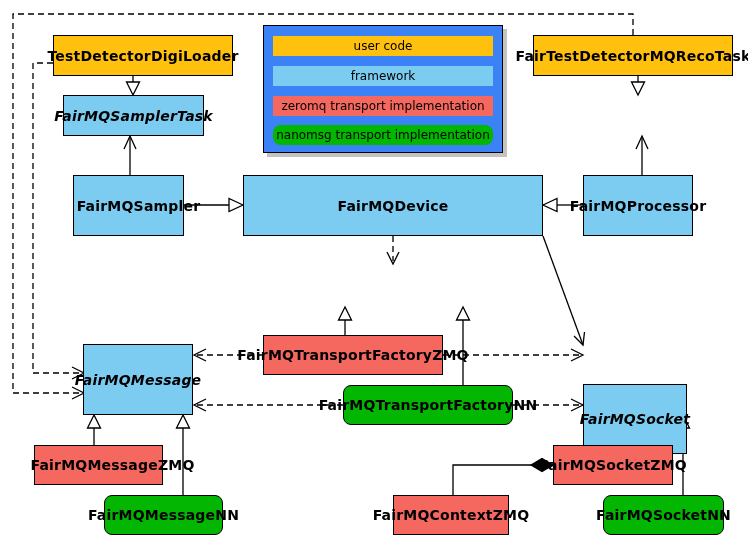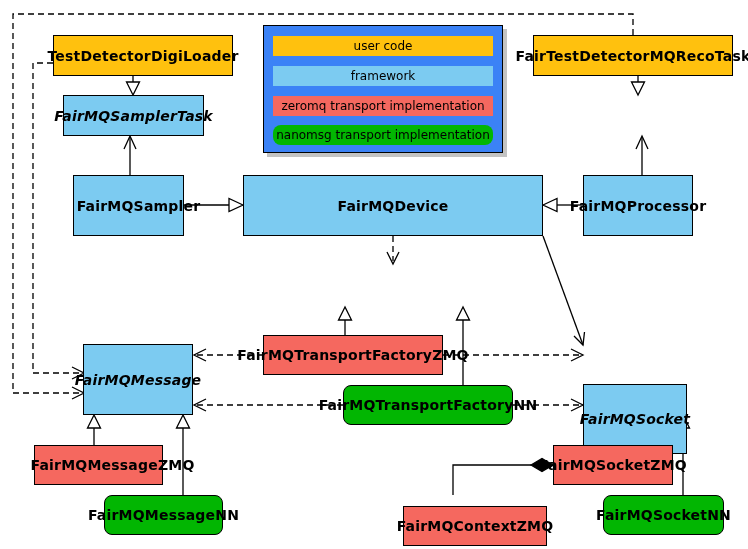--- a/index.html
+++ b/index.html
@@ -128,15 +128,15 @@
   <div class="node cat-framework abstract" style="left:583px;top:345px;width:104px;height:70px;margin-top:39px;">FairMQSocket</div>
 
   <div class="node cat-zeromq" style="left:34px;top:445px;width:129px;height:40px;padding-left:28px;">FairMQMessageZMQ</div>
 
   <div class="node cat-nanomsg" style="left:104px;top:495px;width:119px;height:40px;">FairMQMessageNN</div>
 
   <div class="node cat-zeromq" style="left:553px;top:445px;width:120px;height:40px;">FairMQSocketZMQ</div>
 
   <div class="node cat-nanomsg" style="left:603px;top:495px;width:121px;height:40px;">FairMQSocketNN</div>
 
-  <div class="node cat-zeromq" style="left:393px;top:506px;width:144px;height:40px;margin-left:10px;">FairMQContextZMQ</div>
+  <div class="node cat-zeromq" style="left:393px;top:495px;width:116px;height:40px;">FairMQContextZMQ</div>
 
 </div>
 
 </body></html>

